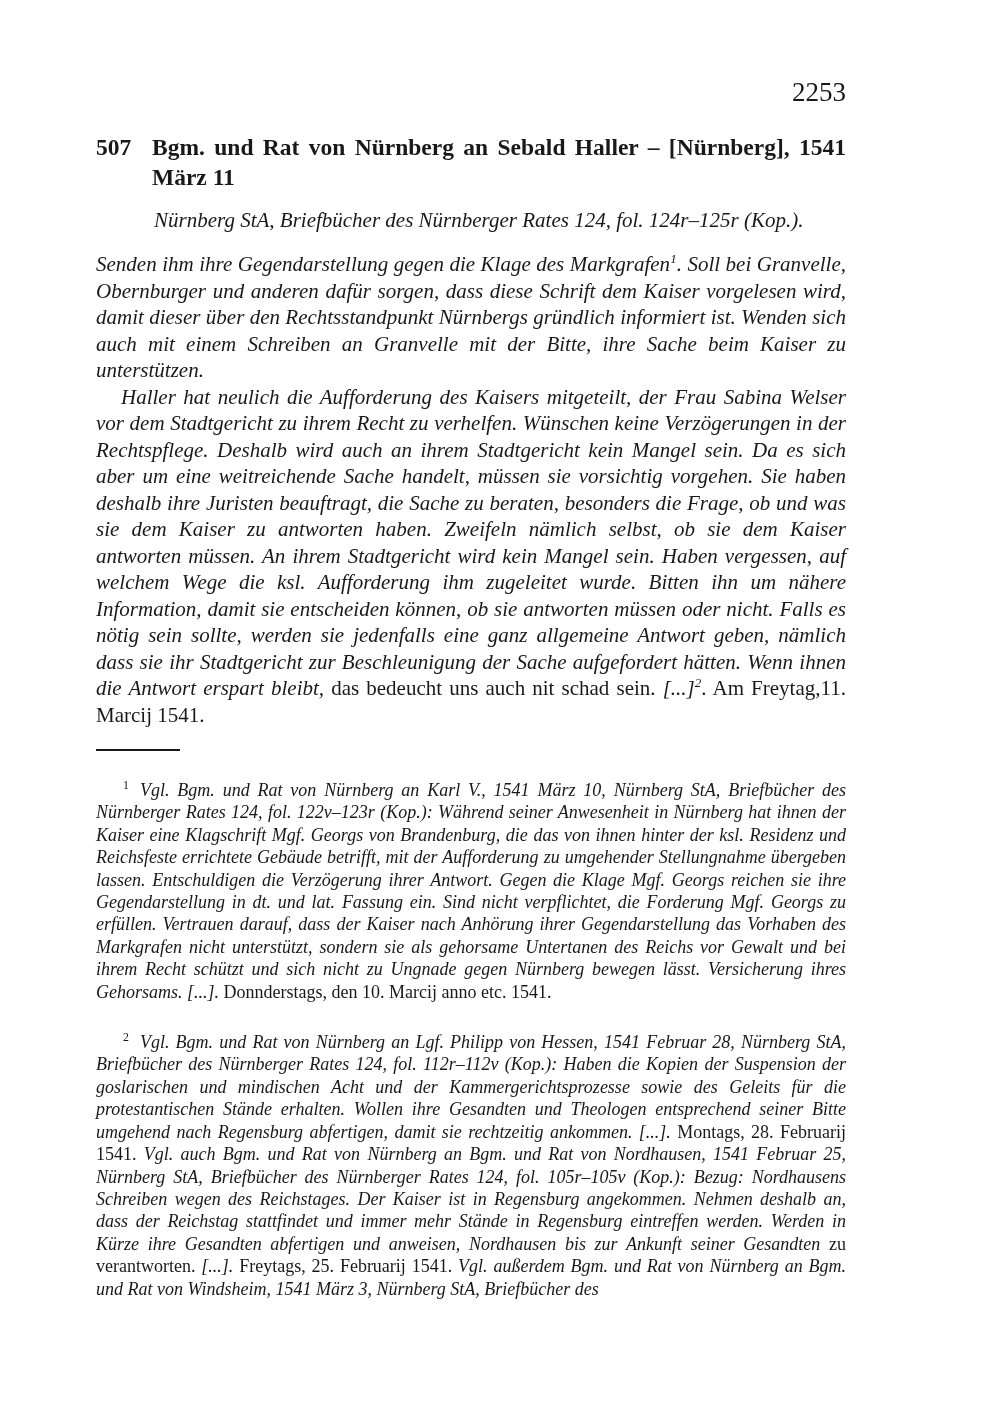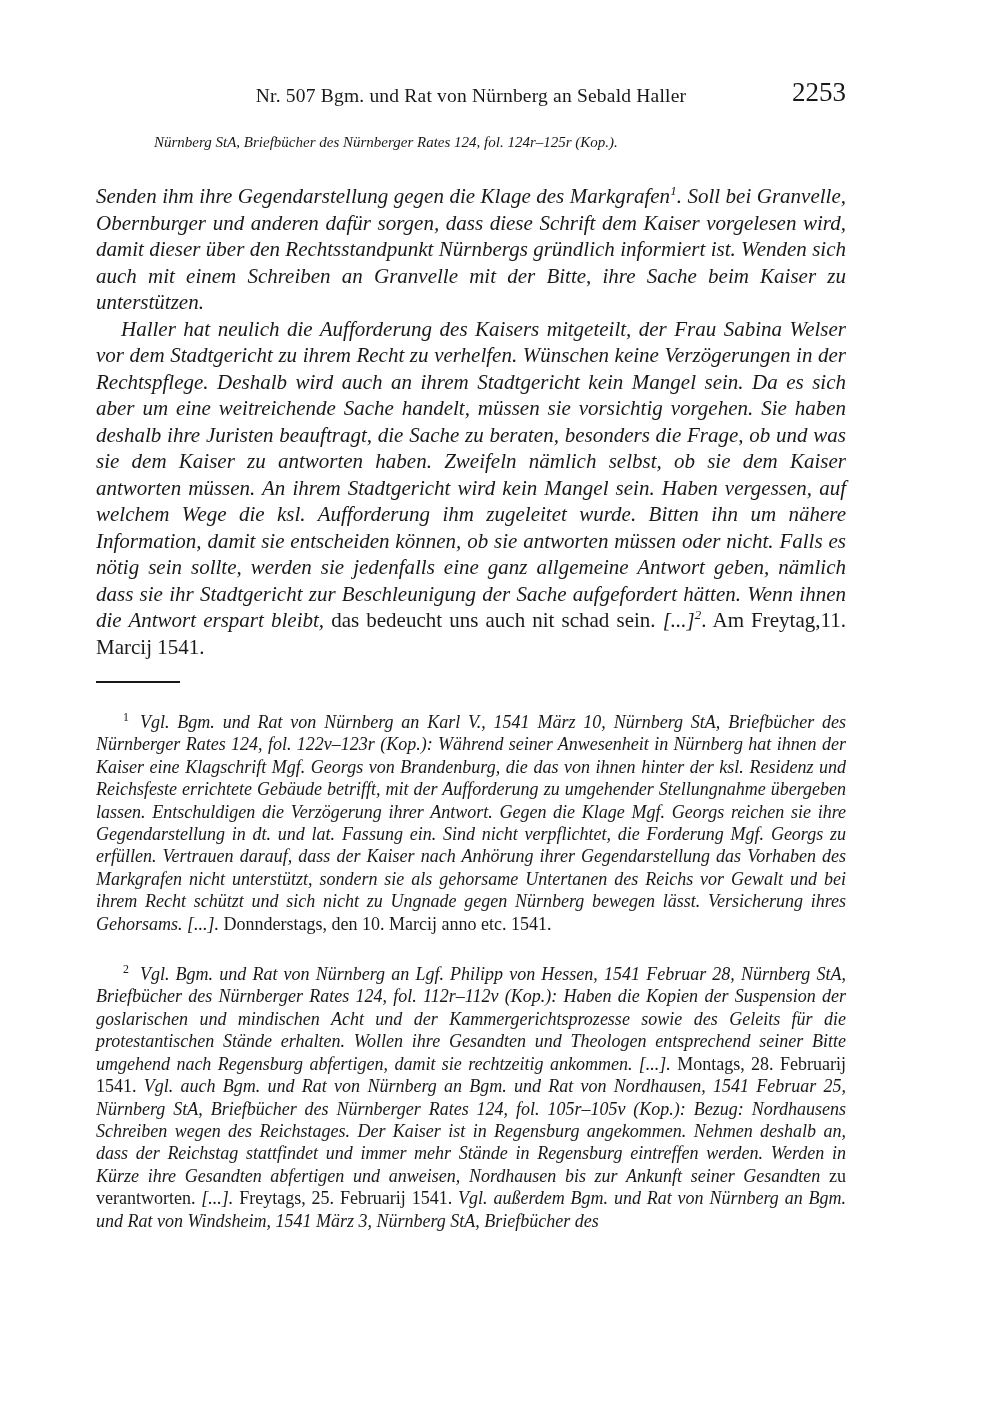--- a/index.html
+++ b/index.html
@@ -43,26 +43,26 @@
   .entry-title {
     flex:1;
     font-size:inherit; font-weight:inherit;
     text-align:justify;
   }
   
   .source-line {
     margin-top:15px;
     padding-left:58px;
     font-style:italic;
-    font-size:15px;
+    font-size:21px;
     line-height:26px;
   }
   
   .regest {
-    margin-top:28px;
+    margin-top:18px;
     font-style:italic;
     font-size:21px;
     line-height:26.5px;
     text-align:justify;
     hyphens:auto;
   }
   .regest p.indented { text-indent:25px; }
   .rm { font-style:normal; }
   sup.fn-ref {
     font-size:0.62em;
@@ -96,25 +96,28 @@
     margin-right:11px;
   }
 </style>
 </head>
 <body>
 
 <div class="page">
   <div class="column">
 
     <header class="running-head-row">
-      <span class="running-head">Nr. 507 Bgm. und Rat von Nürnberg an Sebald Haller</span>
       <span class="page-number">2253</span>
     </header>
 
     <section>
+      <div class="entry-heading">
+        <span class="entry-number">507</span>
+        <h1 class="entry-title">Bgm. und Rat von Nürnberg an Sebald Haller – [Nürnberg], 1541 März 11</h1>
+      </div>
 
       <p class="source-line">Nürnberg StA, Briefbücher des Nürnberger Rates 124, fol. 124r–125r (Kop.).</p>
 
       <div class="regest">
         <p><span>Senden ihm ihre Gegendarstellung gegen die Klage des Markgrafen</span><sup class="fn-ref">1</sup><span>. Soll bei Granvelle, Obernburger und anderen dafür sorgen, dass diese Schrift dem Kaiser vorgelesen wird, damit dieser über den Rechtsstandpunkt Nürnbergs gründlich informiert ist. Wenden sich auch mit einem Schreiben an Granvelle mit der Bitte, ihre Sache beim Kaiser zu unterstützen.</span></p>
         <p class="indented"><span>Haller hat neulich die Aufforderung des Kaisers mitgeteilt, der Frau Sabina Welser vor dem Stadtgericht zu ihrem Recht zu verhelfen. Wünschen keine Verzögerungen in der Rechtspflege. Deshalb wird auch an ihrem Stadtgericht kein Mangel sein. Da es sich aber um eine weitreichende Sache handelt, müssen sie vorsichtig vorgehen. Sie haben deshalb ihre Juristen beauftragt, die Sache zu beraten, besonders die Frage, ob und was sie dem Kaiser zu antworten haben. Zweifeln nämlich selbst, ob sie dem Kaiser antworten müssen. An ihrem Stadtgericht wird kein Mangel sein. Haben vergessen, auf welchem Wege die ksl. Aufforderung ihm zugeleitet wurde. Bitten ihn um nähere Information, damit sie entscheiden können, ob sie antworten müssen oder nicht. Falls es nötig sein sollte, werden sie jedenfalls eine ganz allgemeine Antwort geben, nämlich dass sie ihr Stadtgericht zur Beschleunigung der Sache aufgefordert hätten. Wenn ihnen die Antwort erspart bleibt, </span><span class="rm">das bedeucht uns auch nit schad sein. </span><span>[...]</span><sup class="fn-ref">2</sup><span class="rm">. Am Freytag,11. Marcij 1541.</span></p>
       </div>
     </section>
 
     <footer class="footnotes">

